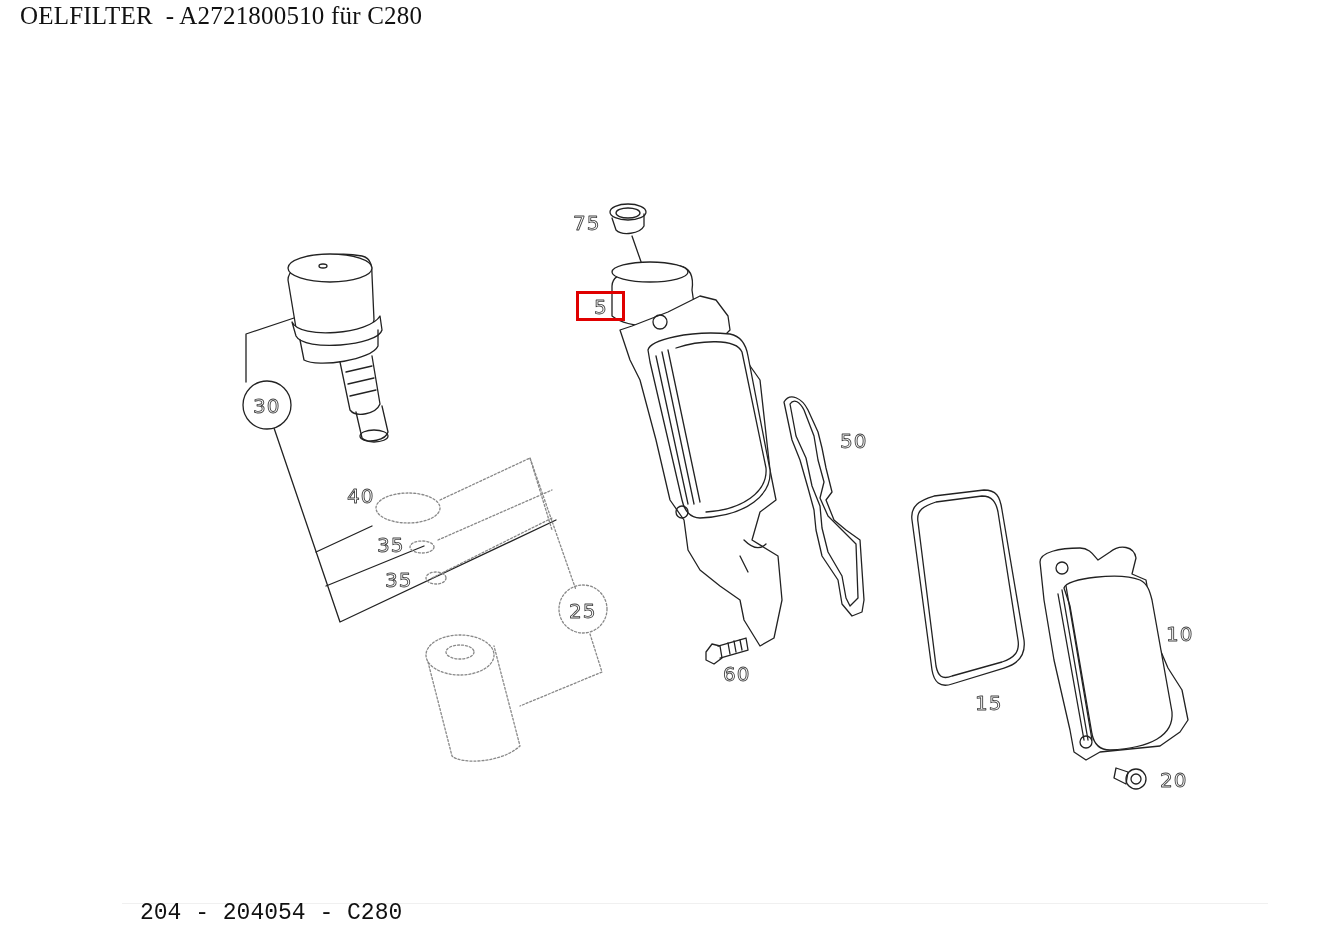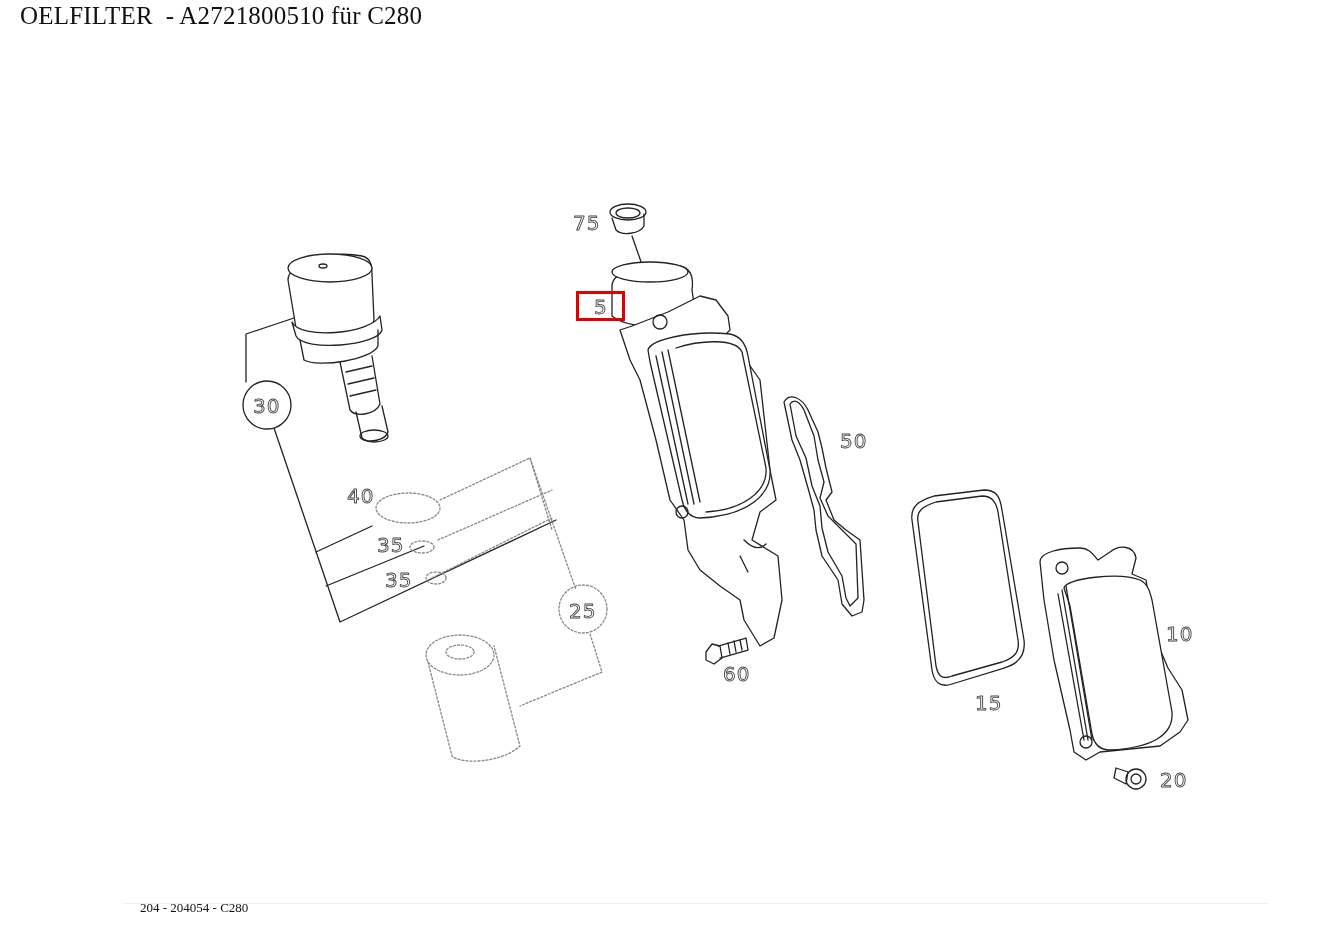--- a/index.html
+++ b/index.html
@@ -1,21 +1,21 @@
 <!DOCTYPE html>
 <html><head>
 <meta charset="utf-8">
 <style>
   html, body { margin:0; padding:0; background:#ffffff; }
   body { width:1326px; height:938px; position:relative; overflow:hidden; font-family:"DejaVu Serif", serif; color:#111; }
   .title { position:absolute; left:20px; top:2px; font-family:"Liberation Serif", "DejaVu Serif", serif; font-size:25px; white-space:pre; letter-spacing:0.2px; }
   .diagram { position:absolute; left:0; top:0; width:1326px; height:938px; }
   .callout { font-family:"DejaVu Sans", sans-serif; font-size:20px; fill:#fff; stroke:#444; stroke-width:0.9px; letter-spacing:1px; }
   .footer-rule { position:absolute; left:122px; top:903px; width:1146px; height:1px; background:#f0f0f0; }
-  .footer { position:absolute; left:140px; top:900px; font-family:Liberation Serif, serif; font-size:13px; white-space:pre; }
+  .footer { position:absolute; left:140px; top:900px; font-family:Liberation Mono, monospace; font-size:23px; white-space:pre; }
   .highlight { position:absolute; left:576px; top:291px; width:49px; height:30px; border:3px solid #e00000; box-sizing:border-box; }
 </style>
 </head>
 <body>
 
 <div class="title">OELFILTER  - A2721800510 für C280</div>
 
 <svg class="diagram" viewBox="0 0 1326 938" xmlns="http://www.w3.org/2000/svg" fill="none" stroke="#222" stroke-width="1.3" stroke-linejoin="round" stroke-linecap="round">
 
   <g>

